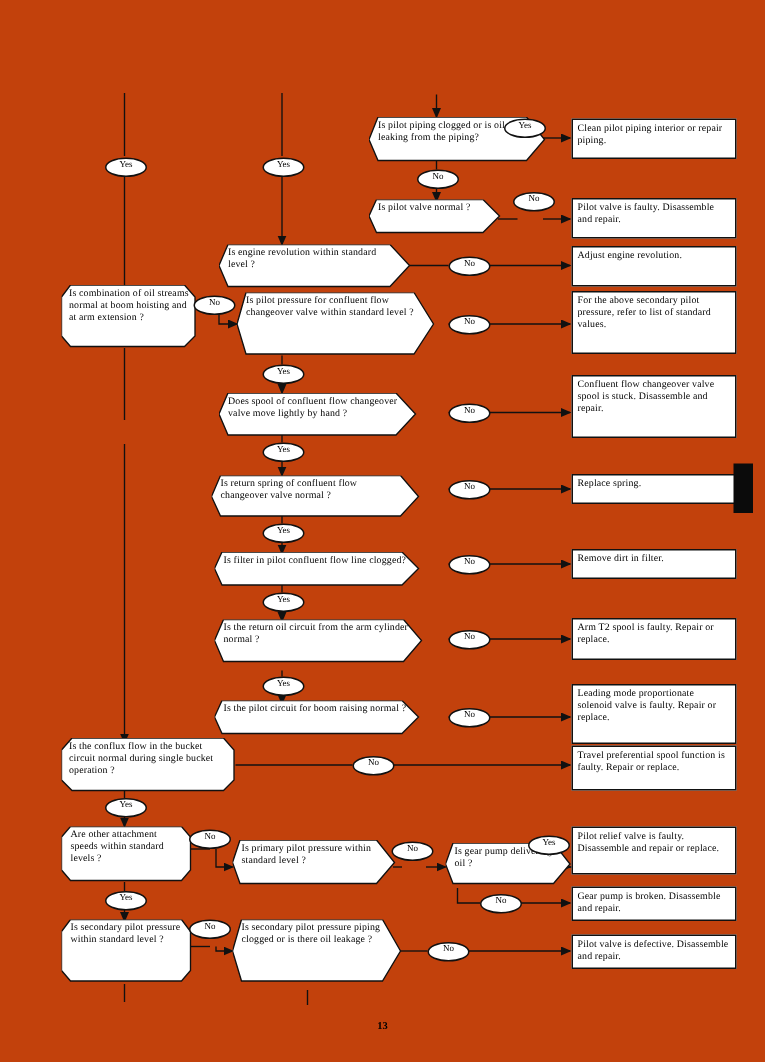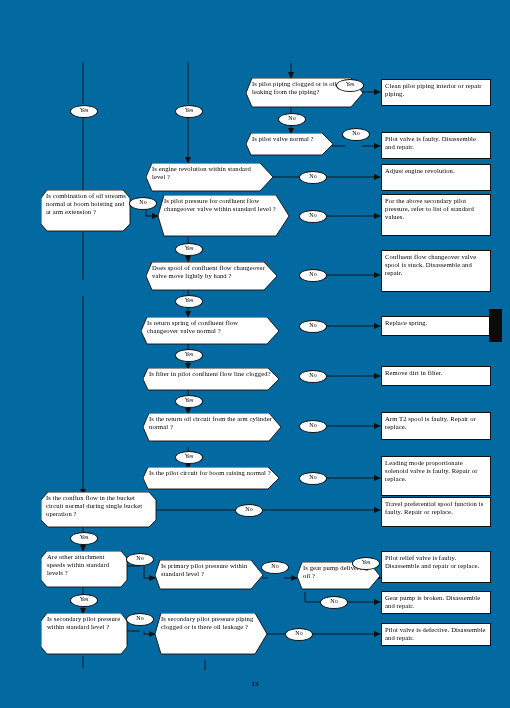--- a/index.html
+++ b/index.html
@@ -1,18 +1,18 @@
 <!DOCTYPE html>
 <html><head>
 <meta charset="utf-8">
 <style>
   html,body{margin:0;padding:0;background:#ffffff;}
   body{width:510px;height:708px;position:relative;overflow:hidden;
        font-family:"Liberation Serif", serif;color:#000;}
-  #sheet{position:absolute;left:0;top:0;width:510px;height:708px;background:#0369a1;}
+  #sheet{position:absolute;left:0;top:0;width:510px;height:708px;background:#c2410c;}
   svg#wires{position:absolute;left:0;top:0;width:510px;height:708px;pointer-events:none;}
 
   .node{position:absolute;box-sizing:border-box;font-size:6.6px;line-height:8.2px;
         letter-spacing:.1px;}
   
   .rect{border:1px solid #111;background:#fff;padding:2px 3px 1px 3px;}
   .shape{position:absolute;left:0;top:0;width:100%;height:100%;}
   .txt{position:relative;z-index:2;padding:2px 9px 1px 6px;}
   
   .yn{position:absolute;border:1px solid #111;border-radius:50%;background:#fff;

